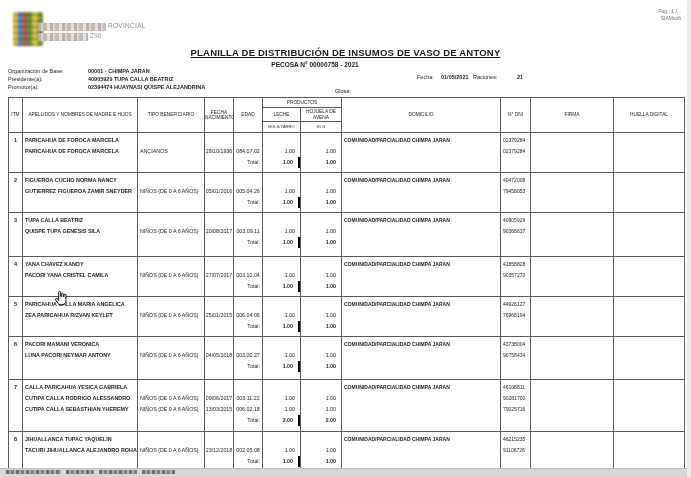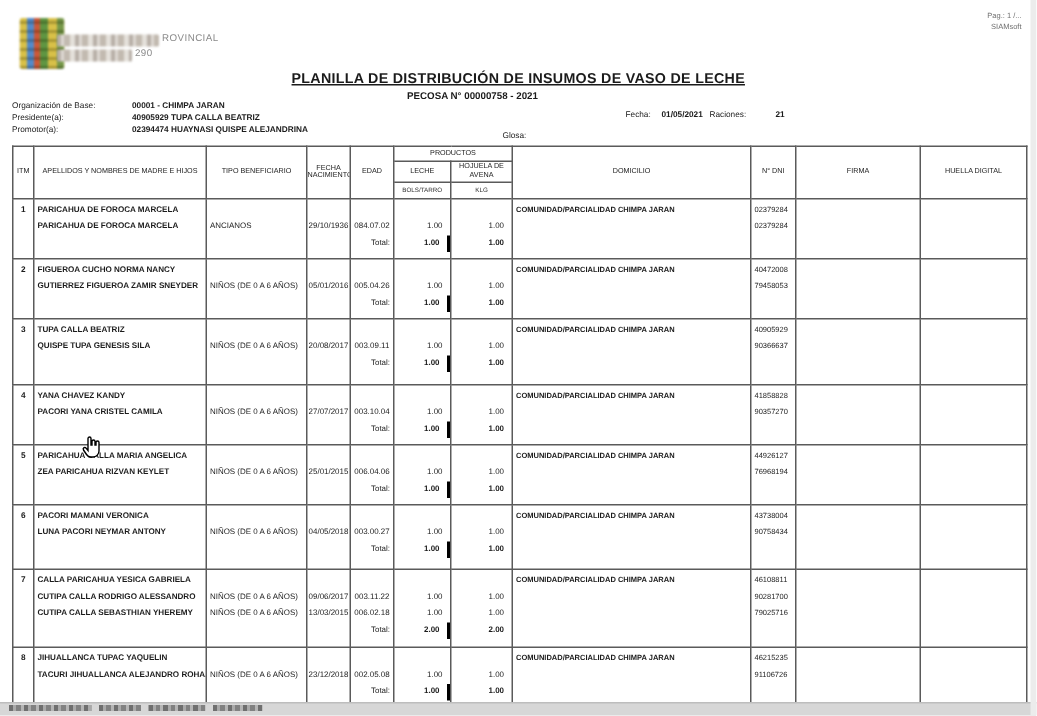--- a/index.html
+++ b/index.html
@@ -73,21 +73,21 @@
 <div class="abs mosaic" style="left:38px;top:23px;width:68px;"></div>
 <div class="abs orgtxt" style="left:108px;top:22px;">ROVINCIAL</div>
 <div class="abs mosaic" style="left:38px;top:33px;width:50px;"></div>
 <div class="abs orgtxt" style="left:90px;top:32px;">290</div>
 
 <div class="abs pag">
   <div>Pag.: 1 /...</div>
   <div>SIAMsoft</div>
 </div>
 
-<div class="abs title">PLANILLA DE DISTRIBUCIÓN DE INSUMOS DE VASO DE LECHE</div>
+<div class="abs title">PLANILLA DE DISTRIBUCIÓN DE INSUMOS DE VASO DE ANTONY</div>
 <div class="abs pecosa">PECOSA N° 00000758 - 2021</div>
 
 <div class="abs flabel" style="left:8px;top:68px;">Organización de Base:</div>
 <div class="abs fvalue" style="left:88px;top:68px;">00001 - CHIMPA JARAN</div>
 <div class="abs flabel" style="left:8px;top:76px;">Presidente(a):</div>
 <div class="abs fvalue" style="left:88px;top:76px;">40905929 TUPA CALLA BEATRIZ</div>
 <div class="abs flabel" style="left:8px;top:84px;">Promotor(a):</div>
 <div class="abs fvalue" style="left:88px;top:84px;">02394474 HUAYNASI QUISPE ALEJANDRINA</div>
 
 <div class="abs flabel" style="left:417px;top:74px;">Fecha:</div>

